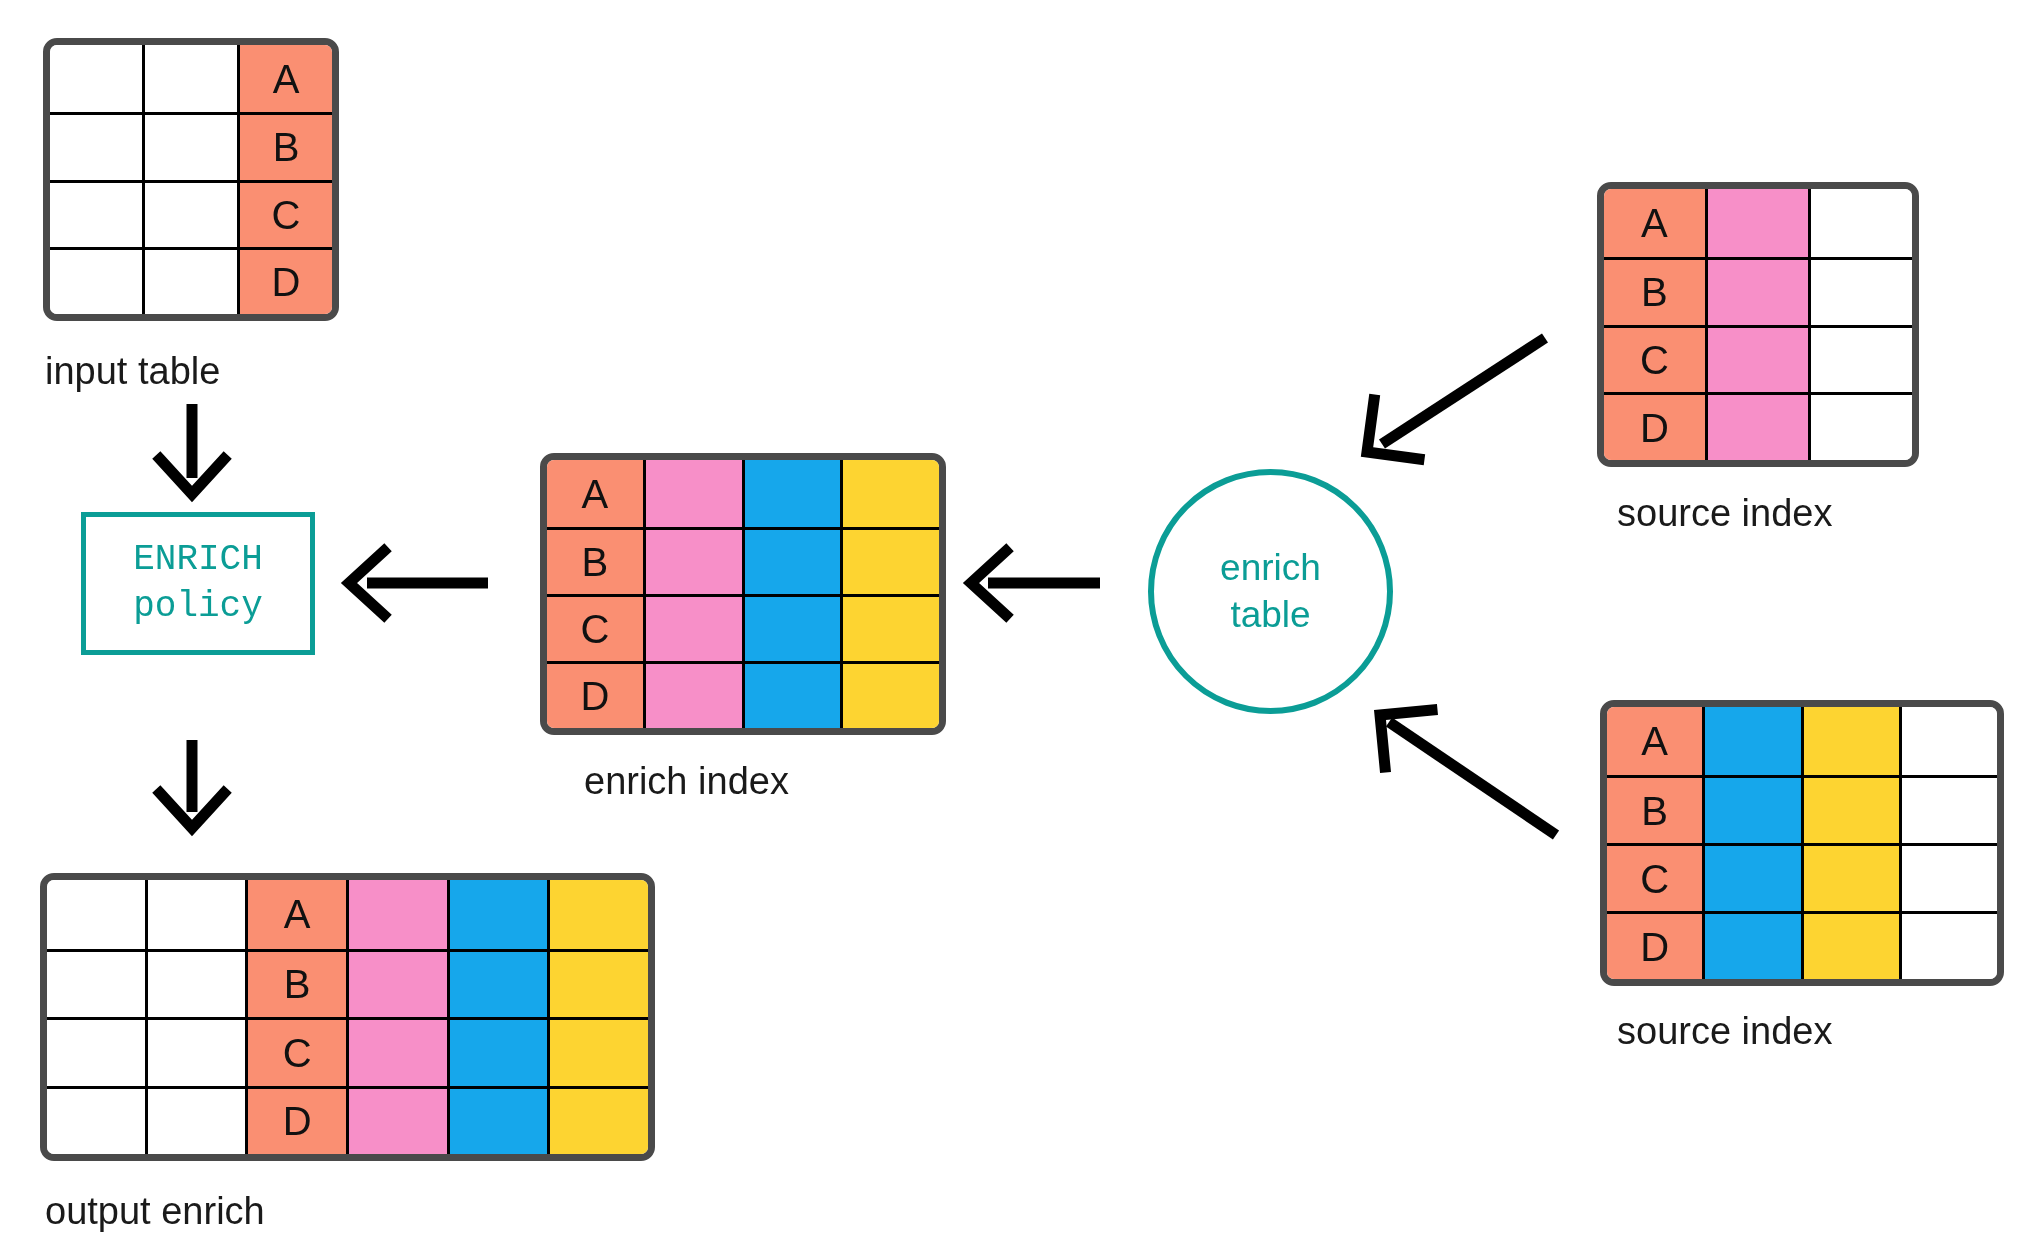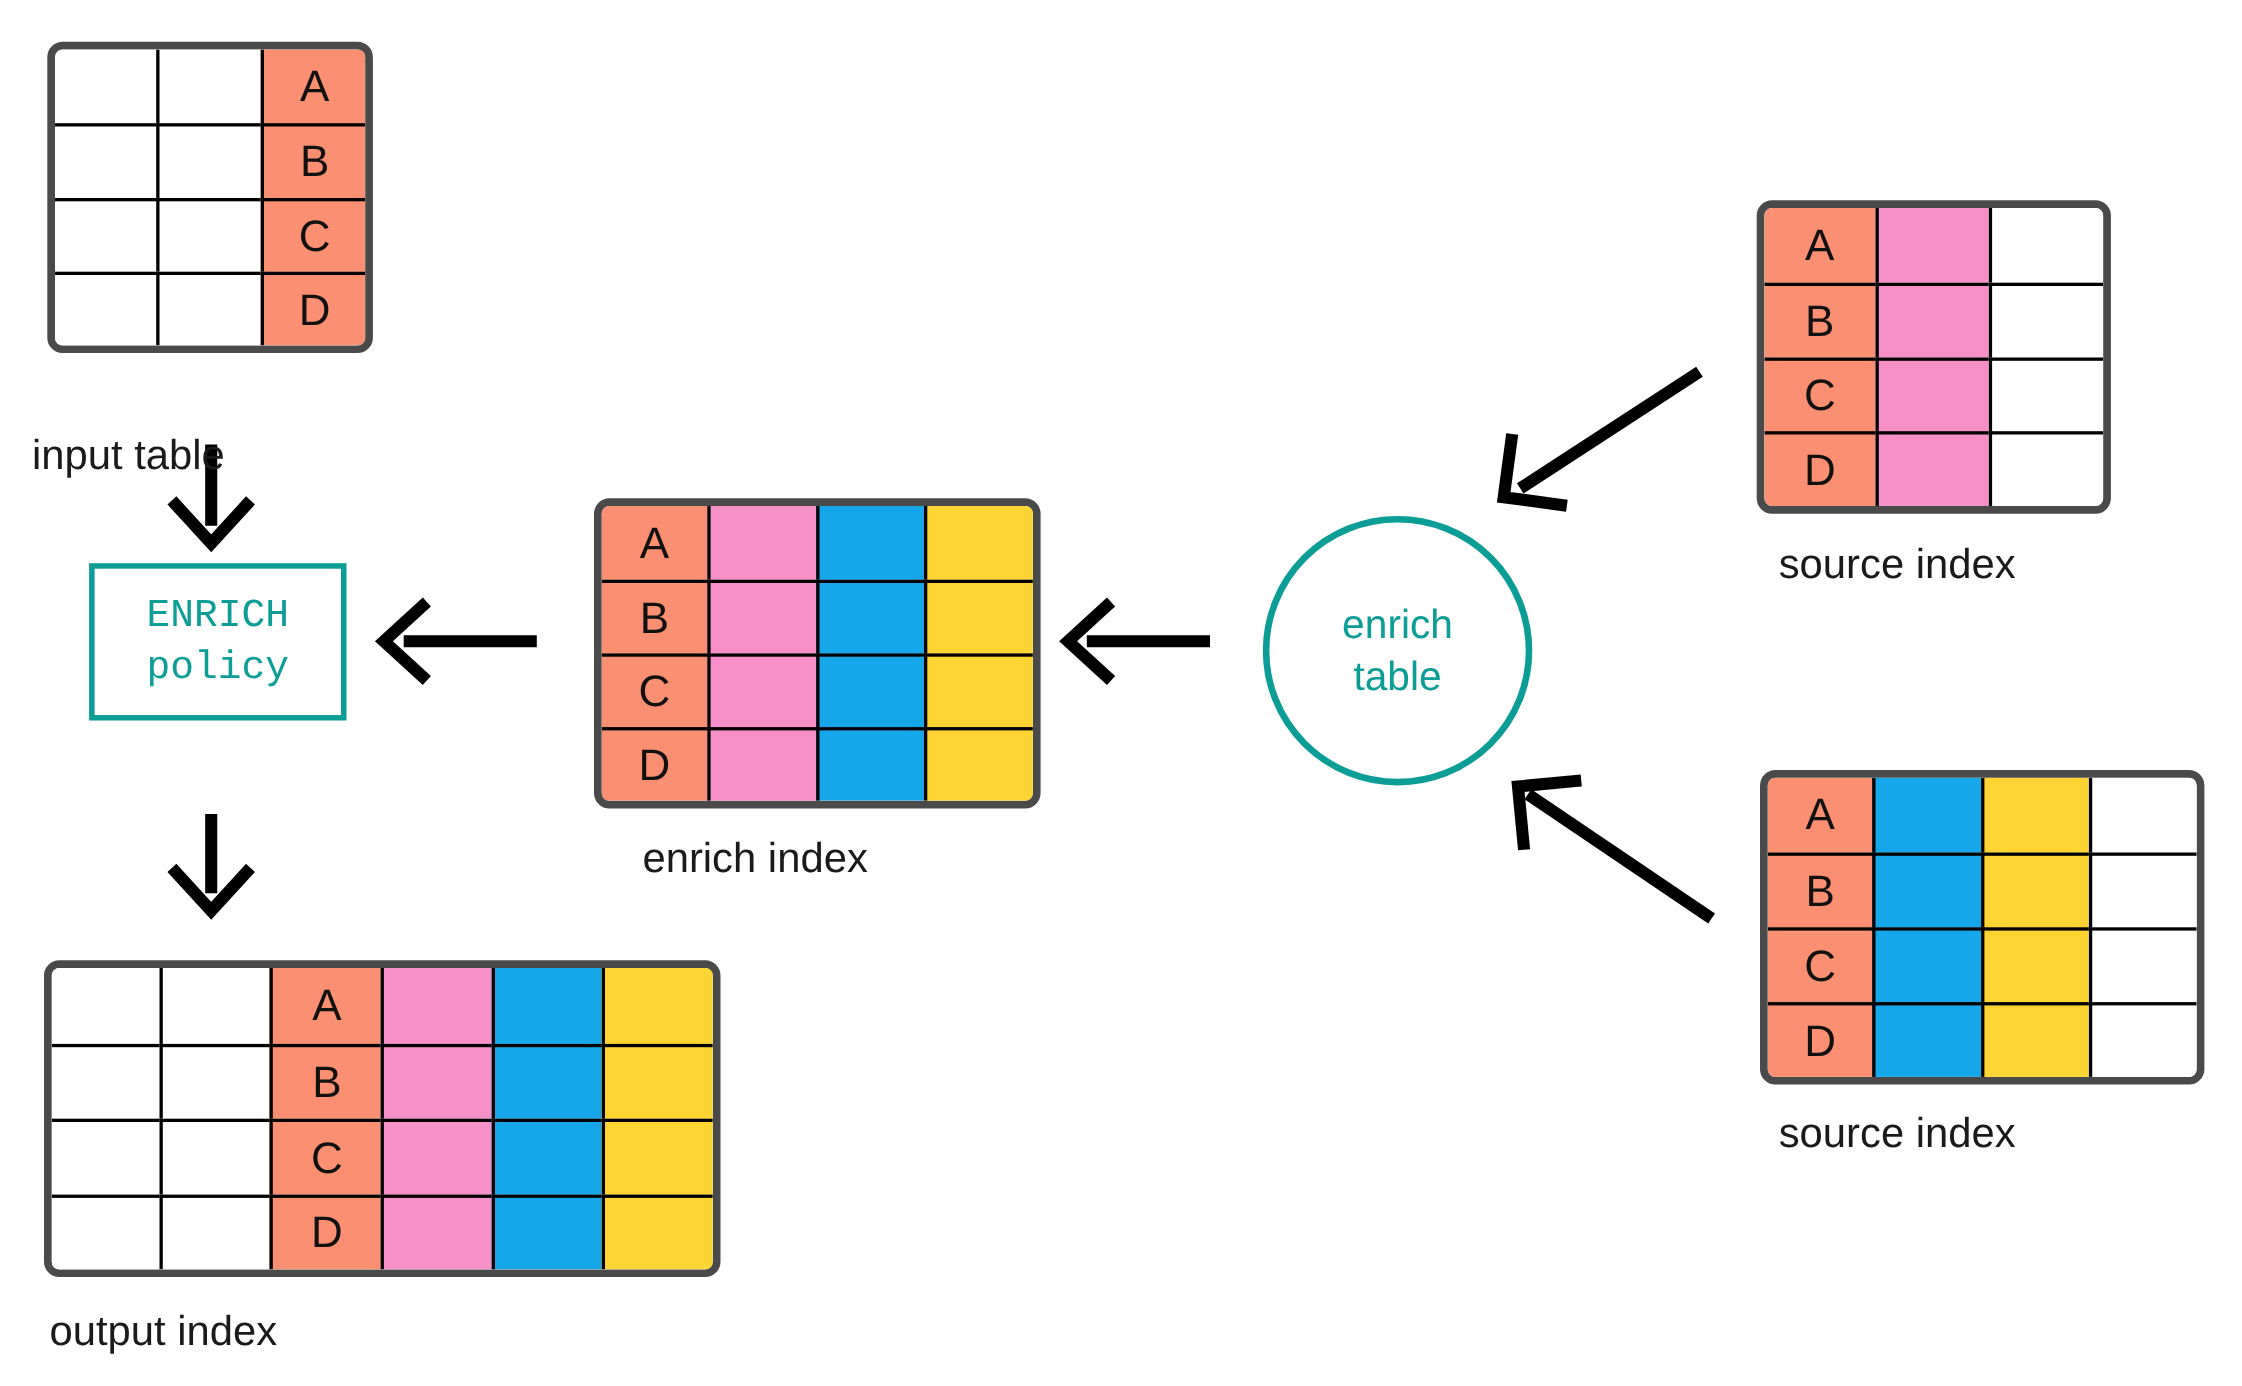--- a/index.html
+++ b/index.html
@@ -158,21 +158,21 @@
       <div class="cell" style="background: rgb(255, 255, 255);"></div>
       <div class="cell" style="background: rgb(255, 255, 255);"></div>
       <div class="cell" style="background: rgb(250, 143, 114);">C</div>
     </div>
     <div class="row">
       <div class="cell" style="background: rgb(255, 255, 255);"></div>
       <div class="cell" style="background: rgb(255, 255, 255);"></div>
       <div class="cell" style="background: rgb(250, 143, 114);">D</div>
     </div>
   </div>
-<div class="caption" style="left:29px; top:352px;margin-top:43px;">input table</div>
+<div class="caption" style="left:45px; top:352px;">input table</div>
 
 <div id="enrich-command">
   <span>ENRICH</span>
   <span>policy</span>
 </div>
 
 <div class="tbl" id="enrich-index" style="left:540px; top:453px; width:406px; height:282px;">
     <div class="row">
       <div class="cell" style="background: rgb(250, 143, 114);">A</div>
       <div class="cell" style="background: rgb(247, 143, 200);"></div>
@@ -284,13 +284,13 @@
     </div>
     <div class="row">
       <div class="cell" style="background: rgb(255, 255, 255);"></div>
       <div class="cell" style="background: rgb(255, 255, 255);"></div>
       <div class="cell" style="background: rgb(250, 143, 114);">D</div>
       <div class="cell" style="background: rgb(247, 143, 200);"></div>
       <div class="cell" style="background: rgb(22, 167, 235);"></div>
       <div class="cell" style="background: rgb(253, 212, 49);"></div>
     </div>
   </div>
-<div class="caption" style="left:45px; top:1192px;">output index</div>
+<div class="caption" style="left:45px; top:1192px;">output enrich</div>
 
 </body></html>

